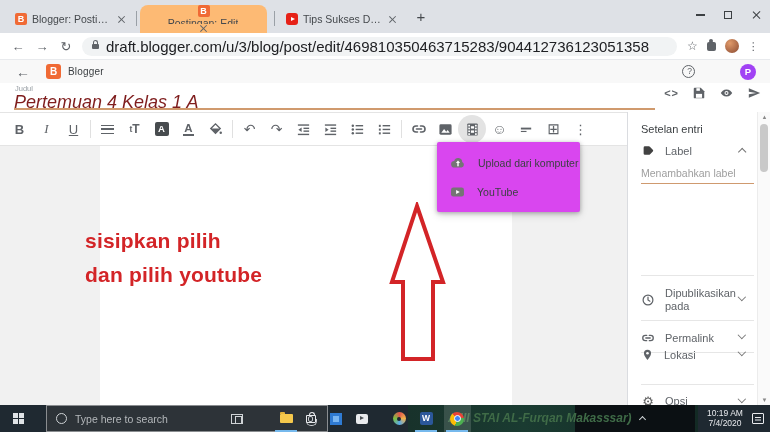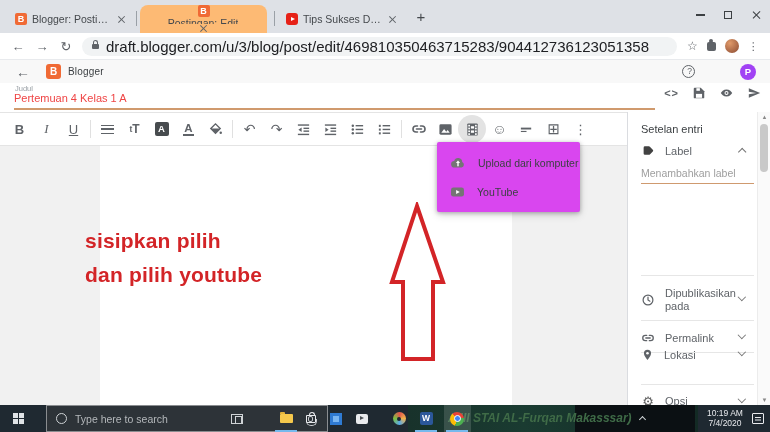--- a/index.html
+++ b/index.html
@@ -51,21 +51,21 @@
   .header-right { margin-left:auto; display:flex; align-items:center; gap:16px; margin-right:14px; }
   .help-circ { width:13px; height:13px; border:1.2px solid #5f6368; border-radius:50%; position:relative; }
   .help-circ::after { content:"?"; position:absolute; width:13px; text-align:center; font-size:8.5px; line-height:11px; color:#5f6368; }
   .grid9wrap { width:13px; height:13px; padding:1px; }
   .grid9 { width:2.6px; height:2.6px; border-radius:50%; background:#5f6368; box-shadow:4.5px 0 0 #5f6368,9px 0 0 #5f6368,0 4.5px 0 #5f6368,4.5px 4.5px 0 #5f6368,9px 4.5px 0 #5f6368,0 9px 0 #5f6368,4.5px 9px 0 #5f6368,9px 9px 0 #5f6368; }
   .avatar-p { width:16px; height:16px; border-radius:50%; background:#a142f4; color:#fff; font-size:9.5px; font-weight:bold; text-align:center; line-height:16px; }
 
   
   .title-row { position:absolute; left:0; top:83px; width:770px; height:29px; background:#fff; }
   .judul-label { position:absolute; left:15px; top:1px; font-size:7.5px; color:#9aa0a6; }
-  .title-input { position:absolute; left:14px; top:9px; width:600px; border:none; outline:none; font-size:11px; color:#ef4444; font-family:"Liberation Sans",sans-serif; background:transparent; }
+  .title-input { position:absolute; left:14px; top:9px; width:600px; border:none; outline:none; font-size:18px; color:#7f1d1d; font-family:"Liberation Sans",sans-serif; background:transparent;font-style:italic; }
   .title-underline { position:absolute; left:14px; top:25px; width:641px; height:1.5px; background:#d09a6d; }
   .title-actions { position:absolute; right:8px; top:3px; display:flex; align-items:center; gap:13px; }
   .code-icon { font-size:11px; color:#5f6368; letter-spacing:1px; font-weight:bold; }
   .code-icon::after { content:"<>"; }
 
   
   .toolbar { position:absolute; left:0; top:112px; width:627px; height:34px; background:#fff; border-top:1px solid #e4e4e4; border-bottom:1px solid #e4e4e4; display:flex; align-items:center; padding-left:6px; }
   .tbtn { width:27px; height:28px; display:flex; align-items:center; justify-content:center; color:#5f6368; flex:0 0 27px; position:relative; }
   .tbtn.glyph { font-size:13px; }
   .tbtn .ul { text-decoration:underline; }

